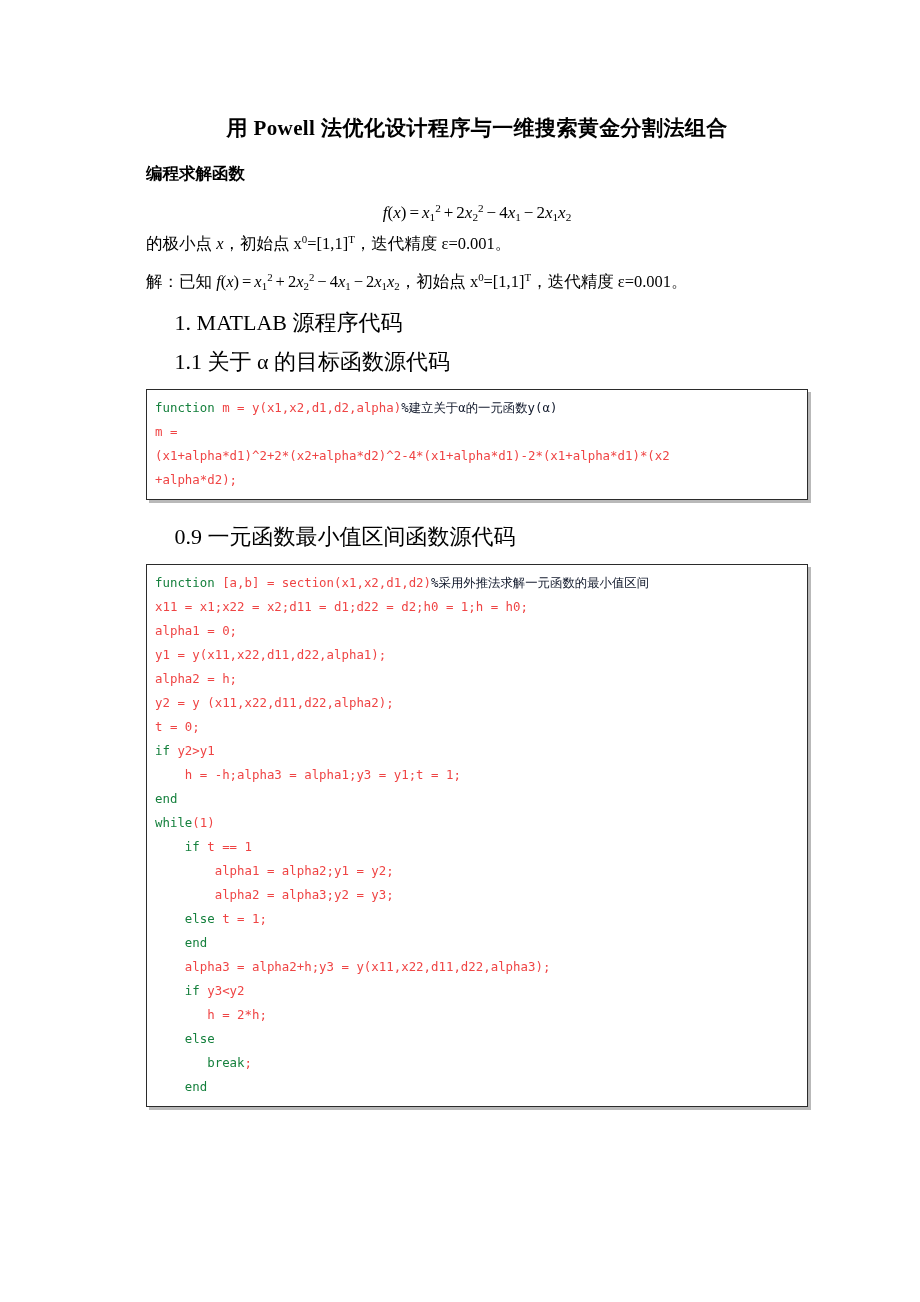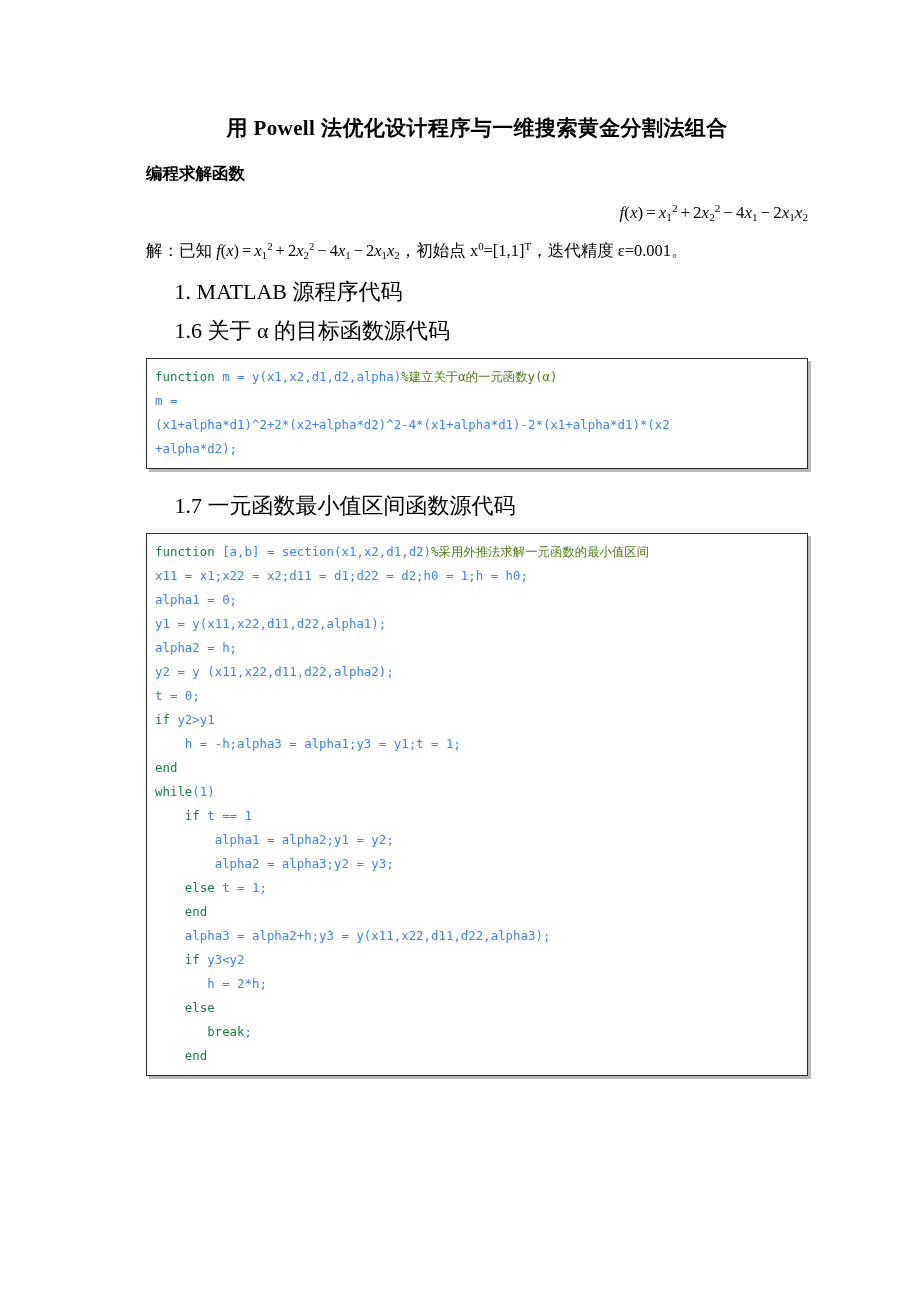--- a/index.html
+++ b/index.html
@@ -55,21 +55,21 @@
   }
   .para-indent {
     text-indent: 2em;
   }
   .para-spaced {
     padding-top: 7px;
   }
 
   
   .equation-block {
-    text-align: right;
+    text-align: center;
     padding-top: 11px;
     padding-bottom: 2px;
     font-size: 17px;
     line-height: 26px;
   }
   .mathfont {
     font-family: "Liberation Serif", "DejaVu Serif", serif;
   }
   .mi {
     font-style: italic;
@@ -113,49 +113,50 @@
     letter-spacing: 0px;
     box-sizing: border-box;
     width: 662px;
     overflow: hidden;
   }
   .codebox .ln {
     display: block;
     min-height: 24px;
   }
   .kw   { color: #15803d; }
-  .cmt  { color: #4d7c0f; }
-  .plain{ color: #3b82f6; }
+  .cmt  { color: #0f172a; }
+  .plain{ color: #ef4444; }
 </style>
 </head>
 <body>
 
 <div class="page">
   <div class="content">
 
     <h1 class="doc-title">用 Powell 法优化设计程序与一维搜索黄金分割法组合</h1>
 
     <p class="para para-lead">编程求解函数</p>
 
     <div class="equation-block mathfont">
       <span class="mi">f</span><span>(</span><span class="mi">x</span><span>)</span><span class="op">=</span><span class="mi">x</span><sub>1</sub><sup>2</sup><span class="op">+</span><span>2</span><span class="mi">x</span><sub>2</sub><sup>2</sup><span class="op">−</span><span>4</span><span class="mi">x</span><sub>1</sub><span class="op">−</span><span>2</span><span class="mi">x</span><sub>1</sub><span class="mi">x</span><sub>2</sub>
     </div>
 
+    <p class="para"><span>的极小点 </span><span class="mi">x</span><span>，初始点 x</span><sup>0</sup><span>=[1,1]</span><sup>T</sup><span>，迭代精度 ε=0.001。</span></p>
 
     <p class="para para-spaced"><span>解：已知 </span><span class="mathfont"><span class="mi">f</span><span>(</span><span class="mi">x</span><span>)</span><span class="op">=</span><span class="mi">x</span><sub>1</sub><sup>2</sup><span class="op">+</span><span>2</span><span class="mi">x</span><sub>2</sub><sup>2</sup><span class="op">−</span><span>4</span><span class="mi">x</span><sub>1</sub><span class="op">−</span><span>2</span><span class="mi">x</span><sub>1</sub><span class="mi">x</span><sub>2</sub></span><span>，初始点 x</span><sup>0</sup><span>=[1,1]</span><sup>T</sup><span>，迭代精度 ε=0.001。</span></p>
 
 
     <p class="heading h-main">1. MATLAB 源程序代码</p>
 
-    <p class="heading h-sub">1.6  关于 α 的目标函数源代码</p>
+    <p class="heading h-sub">1.1  关于 α 的目标函数源代码</p>
 
     <div class="codewrap">
       <pre class="codebox" id="code1"><span class="ln"><span class="kw">function</span><span class="plain"> m = y(x1,x2,d1,d2,alpha)</span><span class="cmt">%建立关于α的一元函数y(α)</span></span><span class="ln"><span class="plain">m =</span></span><span class="ln"><span class="plain">(x1+alpha*d1)^2+2*(x2+alpha*d2)^2-4*(x1+alpha*d1)-2*(x1+alpha*d1)*(x2</span></span><span class="ln"><span class="plain">+alpha*d2);</span></span></pre>
     </div>
 
-    <p class="heading h-sub">1.7  一元函数最小值区间函数源代码</p>
+    <p class="heading h-sub">0.9  一元函数最小值区间函数源代码</p>
 
     <div class="codewrap">
       <pre class="codebox" id="code2"><span class="ln"><span class="kw">function</span><span class="plain"> [a,b] = section(x1,x2,d1,d2)</span><span class="cmt">%采用外推法求解一元函数的最小值区间</span></span><span class="ln"><span class="plain">x11 = x1;x22 = x2;d11 = d1;d22 = d2;h0 = 1;h = h0;</span></span><span class="ln"><span class="plain">alpha1 = 0;</span></span><span class="ln"><span class="plain">y1 = y(x11,x22,d11,d22,alpha1);</span></span><span class="ln"><span class="plain">alpha2 = h;</span></span><span class="ln"><span class="plain">y2 = y (x11,x22,d11,d22,alpha2);</span></span><span class="ln"><span class="plain">t = 0;</span></span><span class="ln"><span class="kw">if</span><span class="plain"> y2&gt;y1</span></span><span class="ln"><span class="plain">    h = -h;alpha3 = alpha1;y3 = y1;t = 1;</span></span><span class="ln"><span class="kw">end</span></span><span class="ln"><span class="kw">while</span><span class="plain">(1)</span></span><span class="ln"><span class="plain">    </span><span class="kw">if</span><span class="plain"> t == 1</span></span><span class="ln"><span class="plain">        alpha1 = alpha2;y1 = y2;</span></span><span class="ln"><span class="plain">        alpha2 = alpha3;y2 = y3;</span></span><span class="ln"><span class="plain">    </span><span class="kw">else</span><span class="plain"> t = 1;</span></span><span class="ln"><span class="plain">    </span><span class="kw">end</span></span><span class="ln"><span class="plain">    alpha3 = alpha2+h;y3 = y(x11,x22,d11,d22,alpha3);</span></span><span class="ln"><span class="plain">    </span><span class="kw">if</span><span class="plain"> y3&lt;y2</span></span><span class="ln"><span class="plain">       h = 2*h;</span></span><span class="ln"><span class="plain">    </span><span class="kw">else</span></span><span class="ln"><span class="plain">       </span><span class="kw">break</span><span class="plain">;</span></span><span class="ln"><span class="plain">    </span><span class="kw">end</span></span></pre>
     </div>
 
   </div>
 </div>
 
 </body></html>

